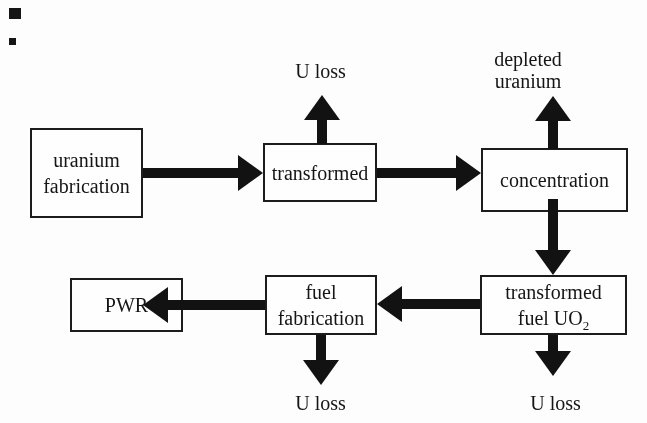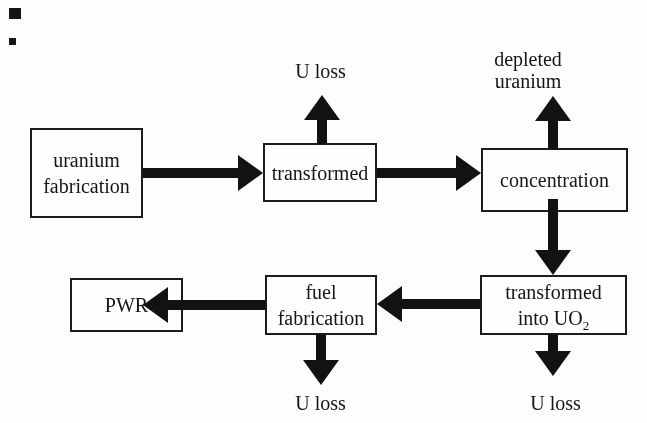--- a/index.html
+++ b/index.html
@@ -42,21 +42,21 @@
   <div class="box" style="left:263px; top:143px; width:114px; height:59px;">
     <span>transformed</span>
   </div>
 
   <div class="box" style="left:481px; top:148px; width:147px; height:64px;">
     <span>concentration</span>
   </div>
 
   <div class="box" style="left:480px; top:275px; width:147px; height:60px;">
     <span>transformed</span>
-    <span><span>into UO</span><sub>2</sub></span>
+    <span><span>fuel UO</span><sub>2</sub></span>
   </div>
 
   <div class="box" style="left:265px; top:275px; width:112px; height:60px;text-align:right;">
     <span>fuel</span>
     <span>fabrication</span>
   </div>
 
   <div class="box" style="left:30px; top:278px; width:113px; height:54px;margin-left:40px;">
     <span>PWR</span>
   </div>

